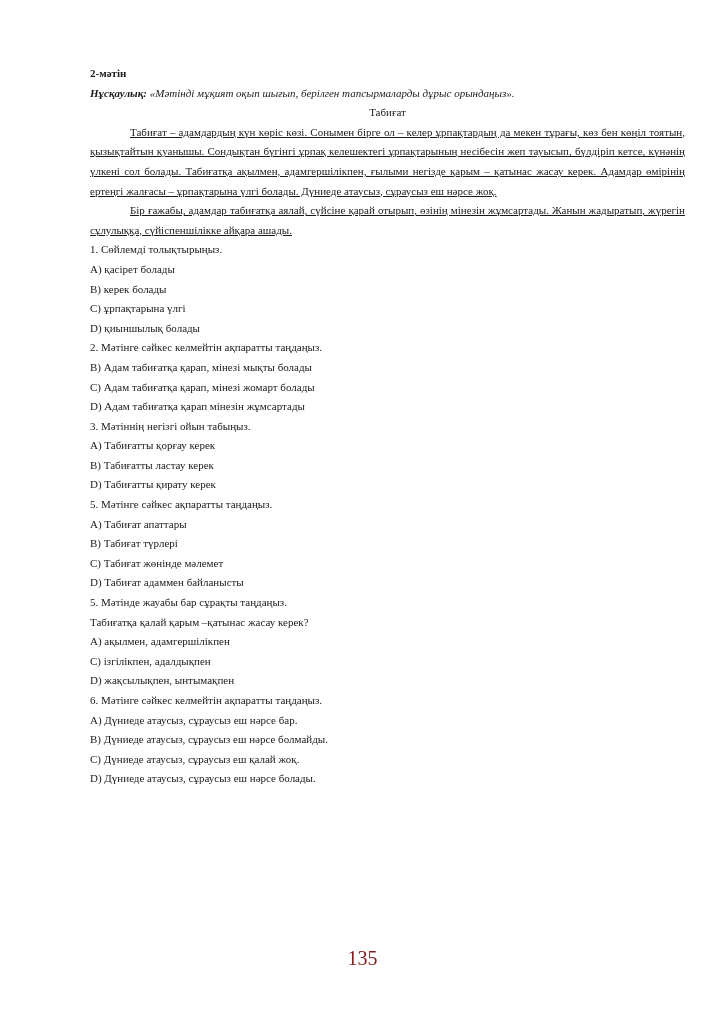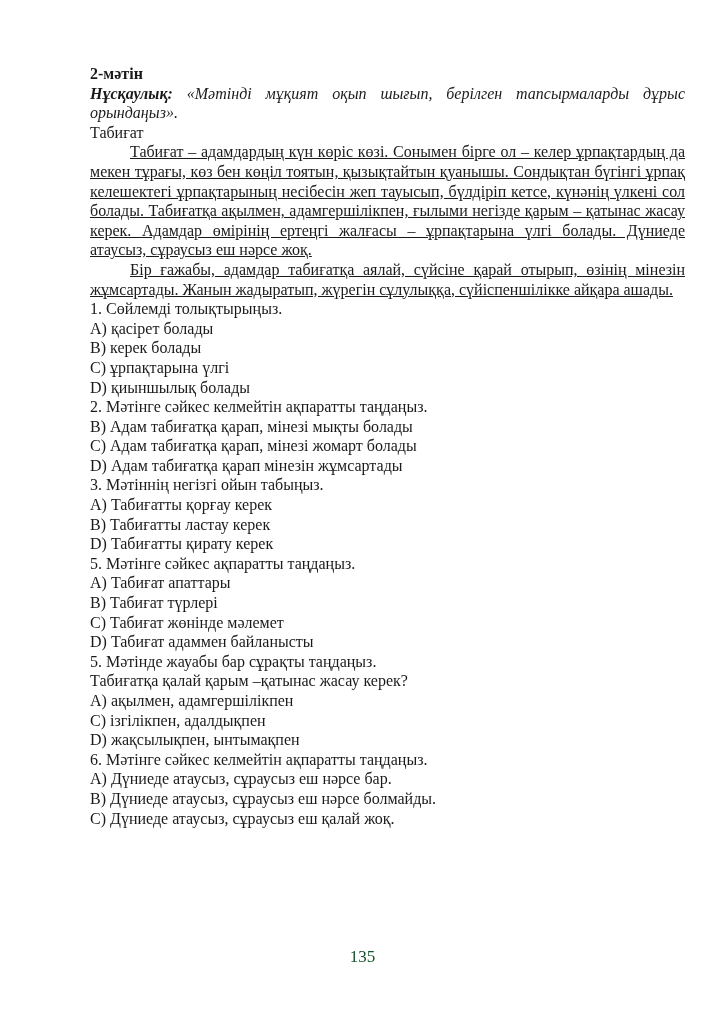--- a/index.html
+++ b/index.html
@@ -1,32 +1,32 @@
 <!DOCTYPE html>
 <html><head>
 <meta charset="utf-8">
 <style>
   html, body { margin: 0; padding: 0; background: #ffffff; }
   body { width: 725px; height: 1024px; position: relative; overflow: hidden; }
   .page {
     position: absolute; left: 90px; top: 64px; width: 595px;
-    font-family: "Liberation Serif", serif; font-size: 16px; line-height: 19.6px;
+    font-family: "Liberation Serif", serif; font-size: 11px; line-height: 19.6px;
     color: #1a1a1a;
   }
   .line { display: block; white-space: nowrap; }
   .heading { font-weight: bold; }
   .instr { text-align: justify; text-align-last: left; }
   .instr b { font-weight: bold; font-style: italic; }
   .instr i { font-style: italic; }
-  .center { text-align: left; }
+  .center { text-align: center; }
   .para { text-align: justify; text-indent: 40px; text-decoration: underline; }
   .q, .opt { display: block; }
   .pagenum {
     position: absolute; left: 0; width: 725px; top: 947px; text-align: center;
-    font-family: "Liberation Serif", serif; font-size: 17px; color: #14532d;
+    font-family: "Liberation Serif", serif; font-size: 20px; color: #7f1d1d;
   }
 </style>
 </head>
 <body>
 
 <div class="page">
   <div class="line heading">2-мәтін</div>
   <div class="instr">
     <b>Нұсқаулық:</b>
     <i>«Мәтінді мұқият оқып шығып, берілген тапсырмаларды дұрыс орындаңыз».</i>
@@ -71,16 +71,17 @@
     <span class="opt">A) ақылмен, адамгершілікпен</span>
     <span class="opt">C) ізгілікпен, адалдықпен</span>
     <span class="opt">D) жақсылықпен, ынтымақпен</span>
   </div>
 
   <div>
     <span class="q">6. Мәтінге сәйкес келмейтін ақпаратты таңдаңыз.</span>
     <span class="opt">A) Дүниеде атаусыз, сұраусыз еш нәрсе бар.</span>
     <span class="opt">B) Дүниеде атаусыз, сұраусыз еш нәрсе болмайды.</span>
     <span class="opt">C) Дүниеде атаусыз, сұраусыз еш қалай жоқ.</span>
+    <span class="opt">D) Дүниеде атаусыз, сұраусыз еш нәрсе болады.</span>
   </div>
 </div>
 
 <div class="pagenum">135</div>
 
 </body></html>

